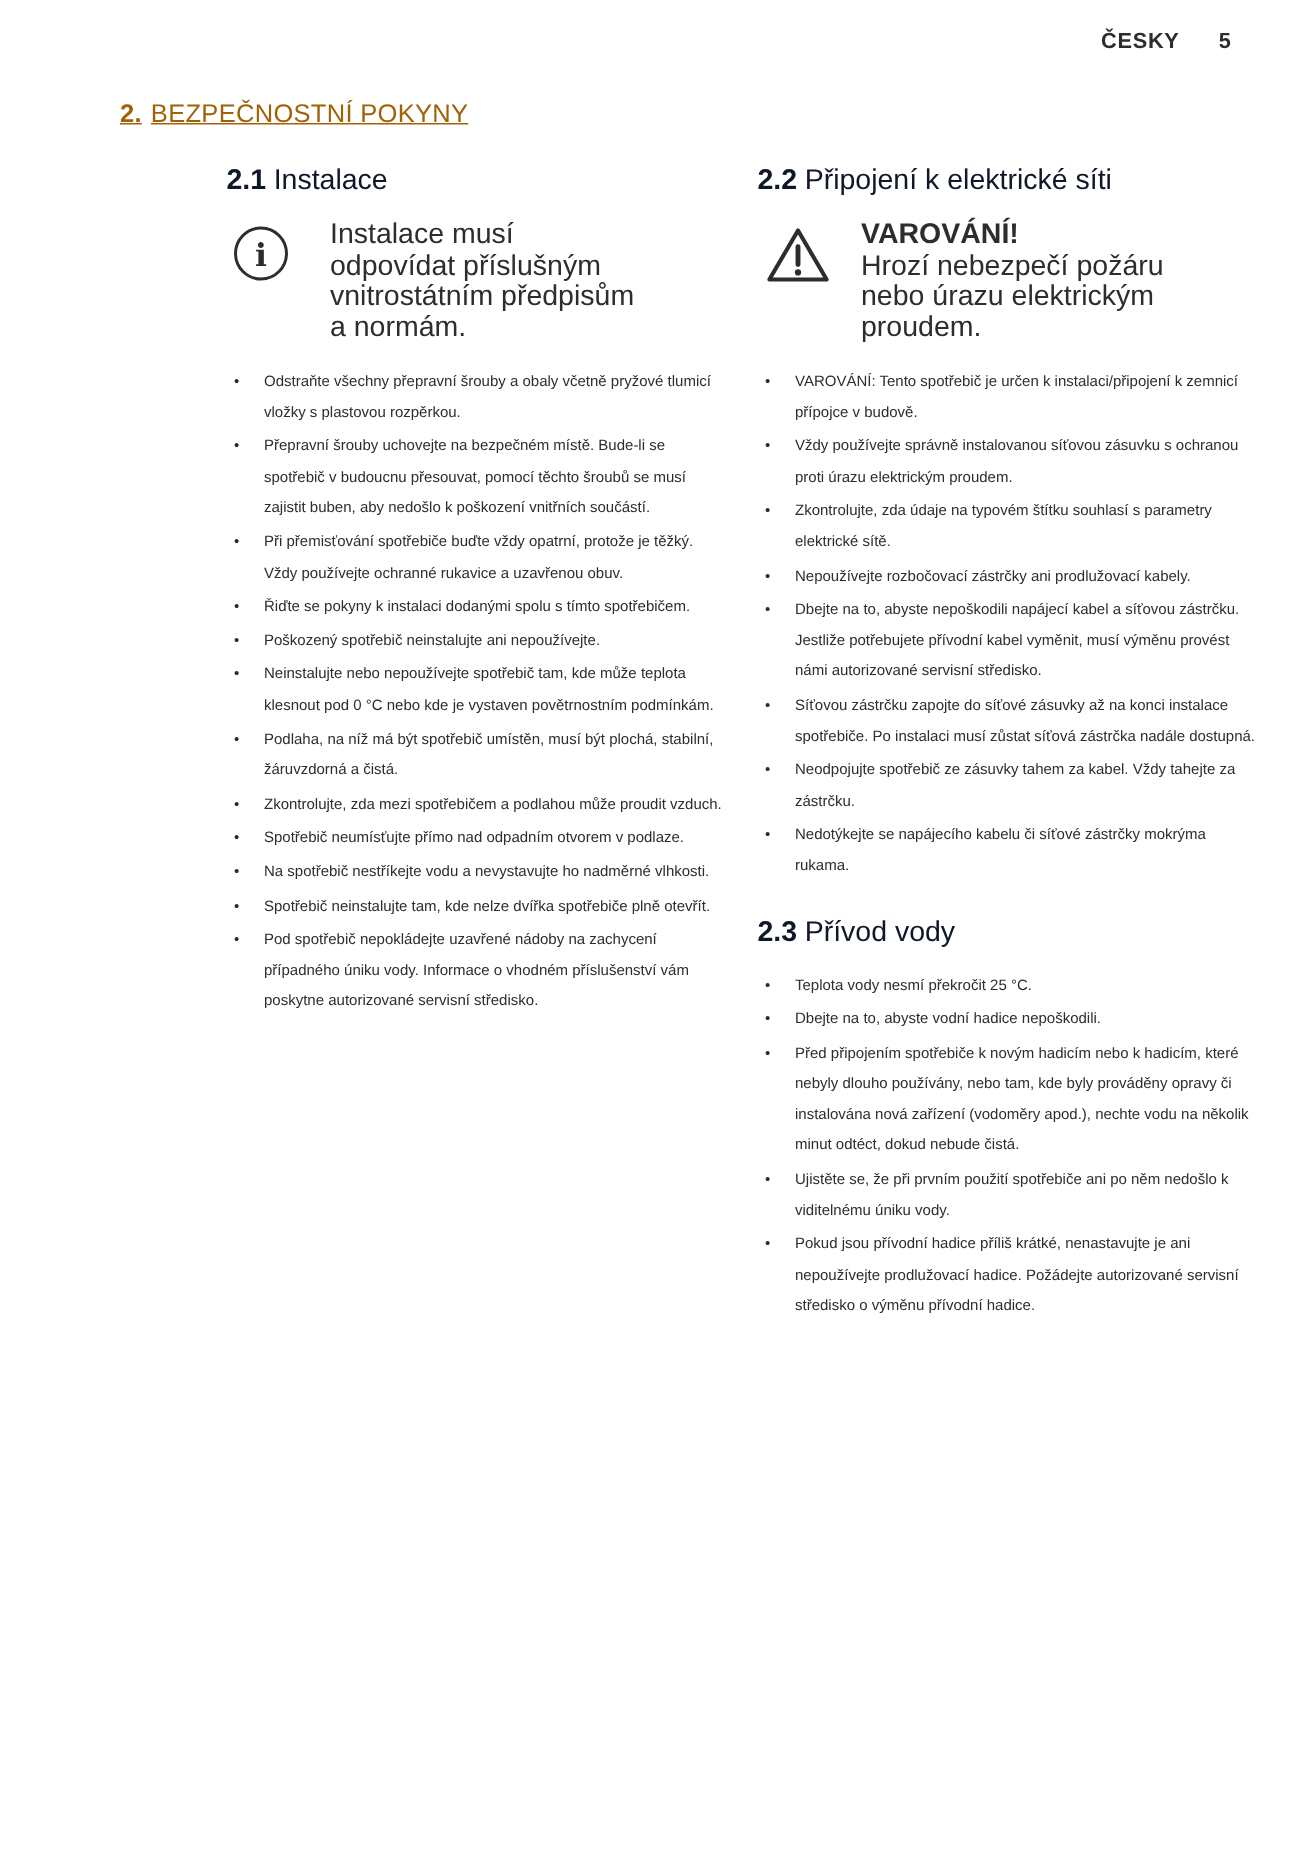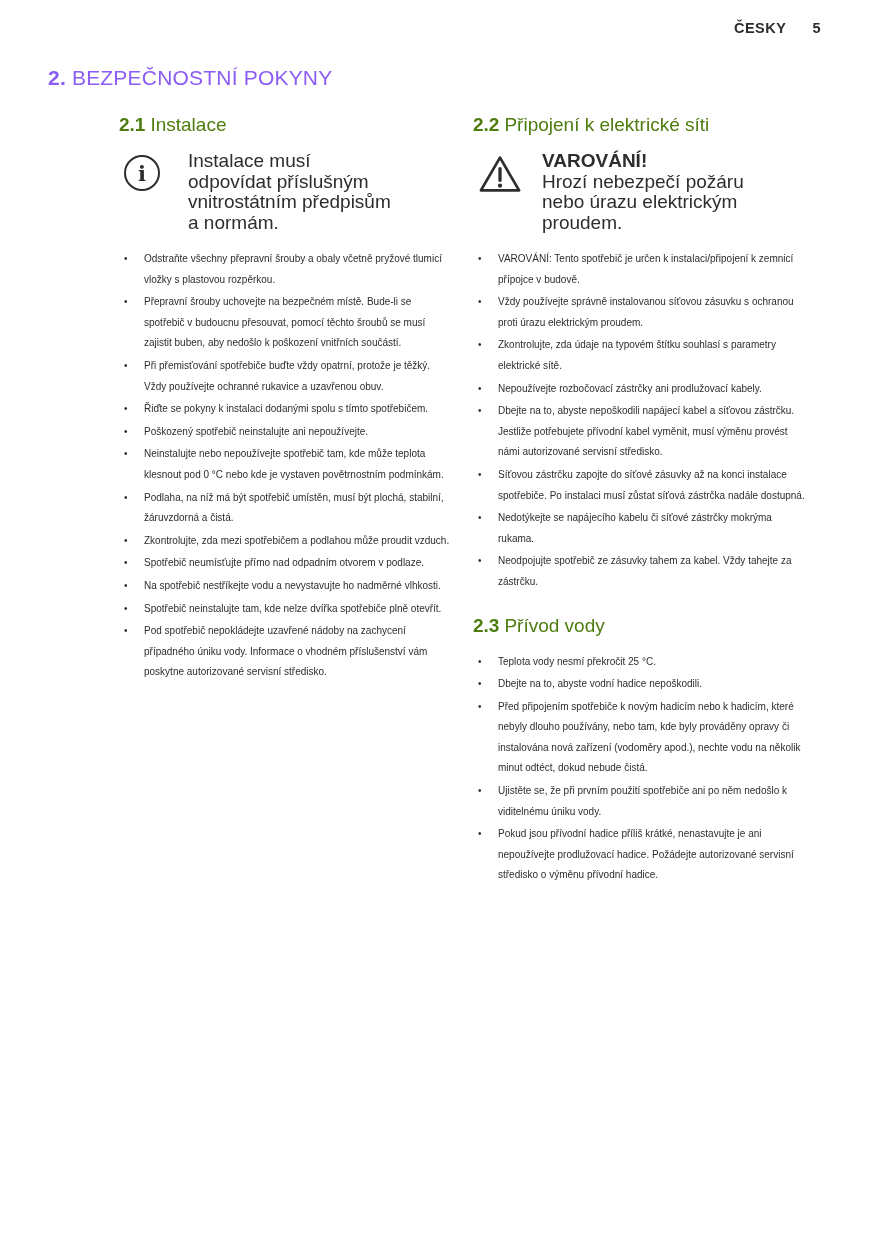--- a/index.html
+++ b/index.html
@@ -2,52 +2,53 @@
 <html><head>
 <meta charset="utf-8">
 <style>
   html, body { margin: 0; padding: 0; background: #ffffff; }
   body {
     width: 874px; height: 1240px;
     font-family: "Liberation Sans", "DejaVu Sans", sans-serif;
     color: #2d2d2d;
     overflow: hidden;
   }
-  .page { width: 874px; height: 1240px; box-sizing: border-box; padding: 0 53px 0 48px; }
+  .page { width: 874px; height: 1240px; box-sizing: border-box; padding: 0 53px 0 80px; }
 
   
   .page-header {
     padding-top: 20px;
     text-align: right;
     font-size: 14.5px;
     font-weight: 700;
     letter-spacing: 0.5px;
   }
   .page-header .pagenum { margin-left: 26px; }
 
   
   h1.chapter {
     margin: 30px 0 0 0;
-    font-size: 21px;
+    font-size: 17px;
     font-weight: 400;
     letter-spacing: 0.2px;
-    color: #8b5cf6;
+    color: #a16207;
+    text-decoration: underline;
   }
   h1.chapter .h-num { font-weight: 700; margin-right: 6px; }
 
   
   .columns { display: flex; align-items: flex-start; }
   .col-left  { margin-left: 71px; width: 332px; flex: 0 0 auto; }
   .col-right { margin-left: 22px; width: 332px; flex: 0 0 auto; }
 
   h2.section {
     margin: 24px 0 15px 0;
     font-size: 19px;
     font-weight: 400;
-    color: #4d7c0f;
+    color: #0f172a;
   }
   h2.section .h-num { font-weight: 700; margin-right: 5px; }
   h2.section.later { margin-top: 22px; }
 
   
   .callout { display: flex; margin: 6px 0 16px 5px; }
   .callout .body { font-size: 19px; line-height: 20.5px; }
 
   .info-icon {
     flex: 0 0 auto;
@@ -149,22 +150,22 @@
       </div>
 
       <ul class="bullets">
 
       <li><span>VAROVÁNÍ: Tento spotřebič je určen k instalaci/připojení k zemnicí přípojce v budově.</span></li>
           <li><span>Vždy používejte správně instalovanou síťovou zásuvku s ochranou proti úrazu elektrickým proudem.</span></li>
           <li><span>Zkontrolujte, zda údaje na typovém štítku souhlasí s parametry elektrické sítě.</span></li>
           <li><span>Nepoužívejte rozbočovací zástrčky ani prodlužovací kabely.</span></li>
           <li><span>Dbejte na to, abyste nepoškodili napájecí kabel a síťovou zástrčku. Jestliže potřebujete přívodní kabel vyměnit, musí výměnu provést námi autorizované servisní středisko.</span></li>
           <li><span>Síťovou zástrčku zapojte do síťové zásuvky až na konci instalace spotřebiče. Po instalaci musí zůstat síťová zástrčka nadále dostupná.</span></li>
+          <li><span>Neodpojujte spotřebič ze zásuvky tahem za kabel. Vždy tahejte za zástrčku.</span></li>
           <li><span>Nedotýkejte se napájecího kabelu či síťové zástrčky mokrýma rukama.</span></li>
-          <li><span>Neodpojujte spotřebič ze zásuvky tahem za kabel. Vždy tahejte za zástrčku.</span></li>
         </ul>
 
       <h2 class="section later">
         <span class="h-num">2.3</span><span>Přívod vody</span>
       </h2>
 
       <ul class="bullets">
 
       <li><span>Teplota vody nesmí překročit 25 °C.</span></li>
           <li><span>Dbejte na to, abyste vodní hadice nepoškodili.</span></li>

